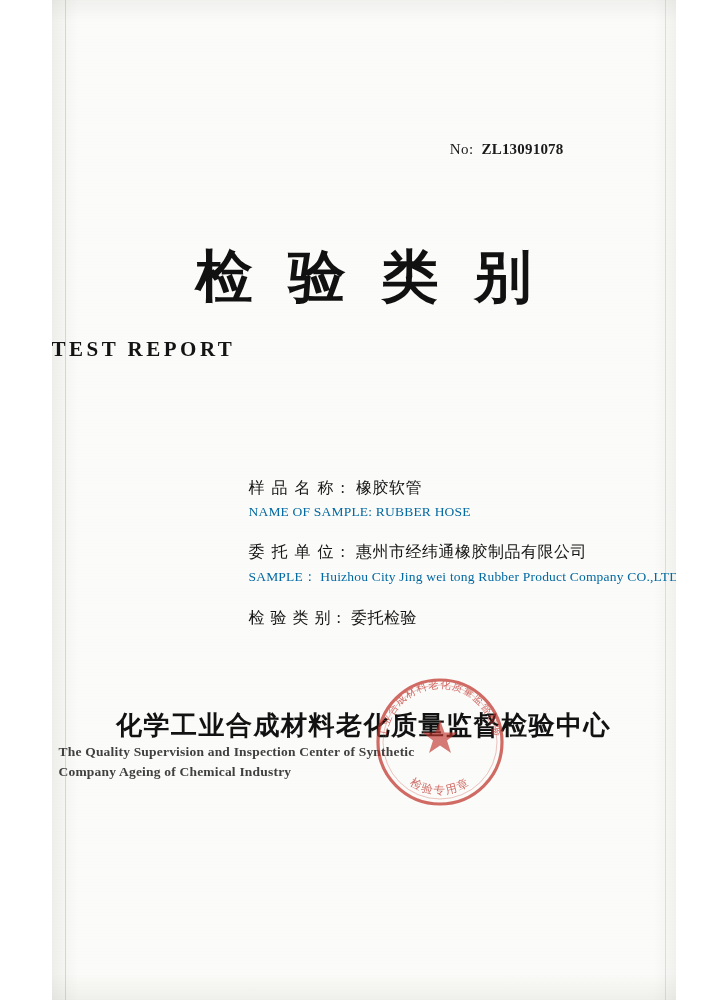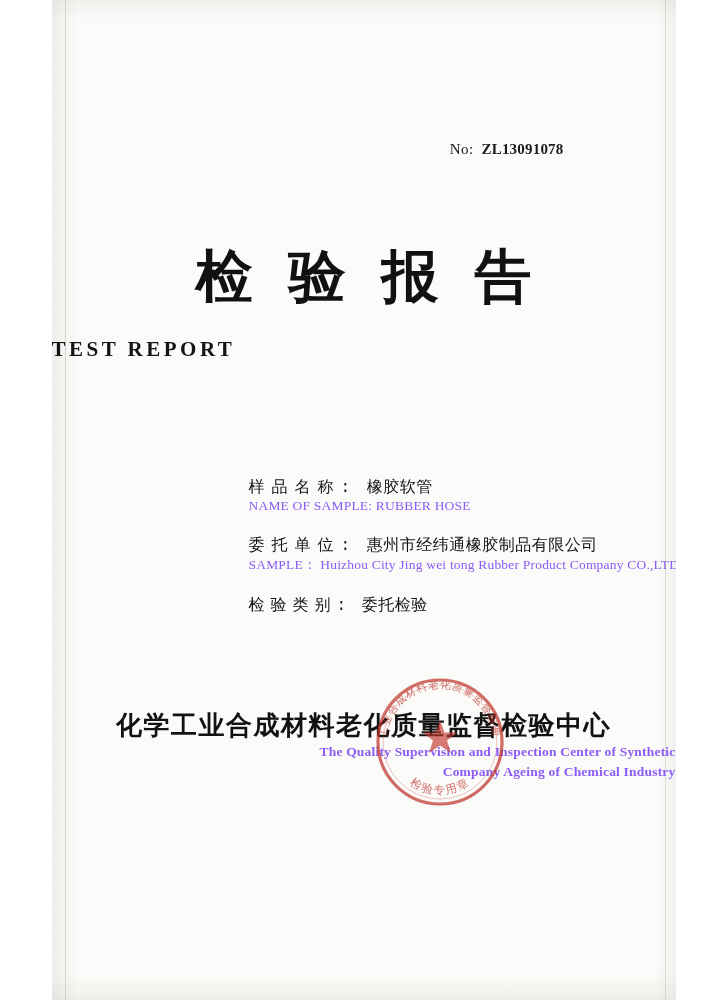--- a/index.html
+++ b/index.html
@@ -101,68 +101,68 @@
   .fields {
     position: absolute;
     top: 478px;
     left: 197px;
     width: 440px;
   }
   .field-row {
     margin-bottom: 22px;
   }
   .field-cn {
-    font-family: Liberation Mono, monospace;
+    font-family: Liberation Serif, serif;
     font-size: 16px;
     color: #141414;
     white-space: nowrap;
     line-height: 1.25;
   }
   .field-cn .label-cn {
     letter-spacing: 7px;
     font-weight: normal;
   }
   .field-cn .label-cn.tight {
     letter-spacing: 6px;
   }
   .field-cn .value-cn {
     letter-spacing: 0.5px;
   }
   .field-en {
     font-family: "Liberation Serif", serif;
     font-size: 13.5px;
-    color: #8b5cf6;
+    color: #0369a1;
     letter-spacing: 0.2px;
-    margin-top: 0;
+    margin-top: 6px;
     white-space: nowrap;
   }
 
   
   .org-cn {
     position: absolute;
     top: 708px;
     left: 0;
     right: 0;
     text-align: center;
     font-family: "DejaVu Sans", sans-serif;
     font-weight: bold;
     font-size: 26px;
     letter-spacing: 1.5px;
     color: #121212;
   }
   .org-en1, .org-en2 {
     position: absolute;
     left: 0;
     right: 0;
-    text-align: right;
+    text-align: left;
     font-family: "Liberation Serif", serif;
     font-weight: bold;
     font-size: 13.5px;
     letter-spacing: 0.2px;
-    color: #8b5cf6;
+    color: #404040;
     padding-left: 7px;
   }
   .org-en1 { top: 744px; }
   .org-en2 { top: 764px; }
 
   
   .stamp {
     position: absolute;
     color: #c0342c;
     pointer-events: none;
@@ -194,21 +194,21 @@
 
   <div class="scan-tint"></div>
   <div class="scan-noise"></div>
   <div class="edge-line-left"></div>
   <div class="edge-line-right"></div>
 
   <div class="report-no">
     <span class="no-label">No:</span><span class="no-value">ZL13091078</span>
   </div>
 
-  <div class="title-cn">检验报告</div>
+  <div class="title-cn">检验类别</div>
   <div class="title-en">TEST   REPORT</div>
 
   <div class="fields">
 
     <div class="field-row">
       <div class="field-cn">
         <span class="label-cn">样品名称:</span>
         <span class="value-cn">橡胶软管</span>
       </div>
       <div class="field-en">

